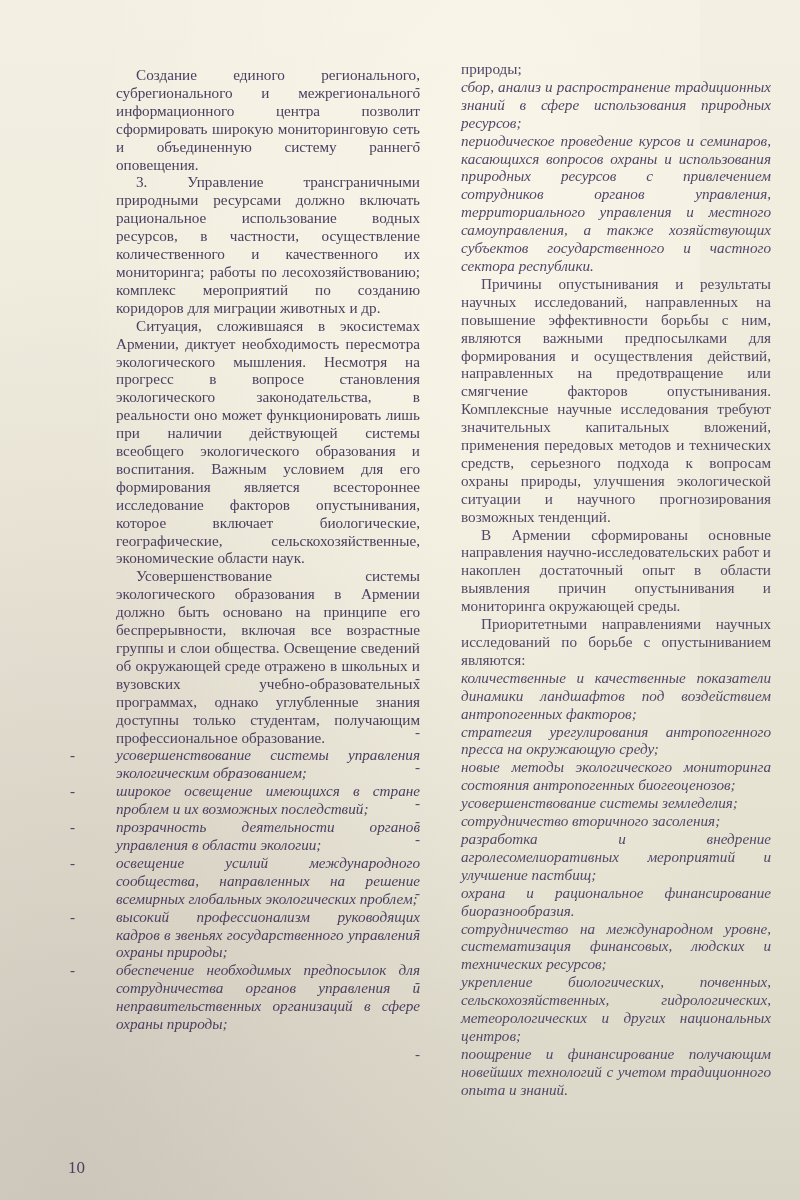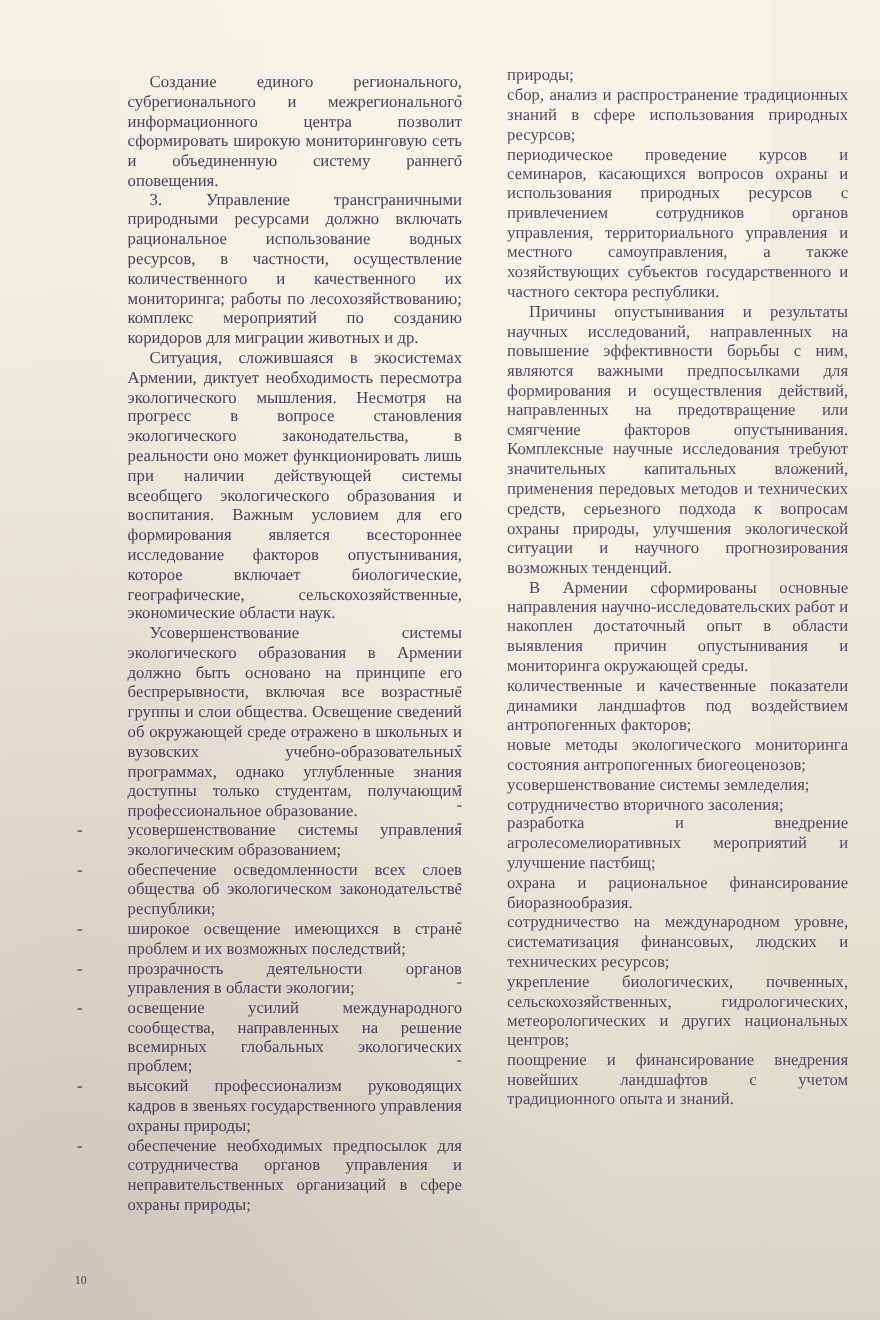--- a/index.html
+++ b/index.html
@@ -19,68 +19,69 @@
   .col {
     position: absolute; top: 66px;
     font-size: 15.2px; line-height: 17.9px;
     text-align: justify; hyphens: manual;
   }
   .col-left { left: 116px; width: 304px; }
   .col-right { left: 461px; top: 60px; width: 310px; color: #514868; }
   p { margin: 0; text-indent: 20px; }
   p.cont { text-indent: 0; }
   ul { list-style: none; margin: 0; padding: 0; }
-  li { position: relative; padding-left: 0; margin: 0; }
+  li { position: relative; padding-left: 0; margin: 0; font-style: italic; }
   li::before {
     content: "-"; position: absolute; left: -46px; top: 0;
   }
   .page-number {
     position: absolute; left: 68px; top: 1158px;
-    font-size: 11px; color: #4a4060;
+    font-size: 17px; color: #4a4060;
   }
 </style>
 </head>
 <body>
 
 <div class="page">
 
   <div class="col col-left">
     <p>Создание единого регионального, субрегионального и межрегионального информационного центра позволит сформировать широкую мониторинговую сеть и объединенную систему раннего оповещения.</p>
     <p>3. Управление трансграничными природными ресурсами должно включать рациональное использование водных ресурсов, в частности, осуществление количественного и качественного их мониторинга; работы по лесохозяйствованию; комплекс мероприятий по созданию коридоров для миграции животных и др.</p>
     <p>Ситуация, сложившаяся в экосистемах Армении, диктует необходимость пересмотра экологического мышления. Несмотря на прогресс в вопросе становления экологического законодательства, в реальности оно может функционировать лишь при наличии действующей системы всеобщего экологического образования и воспитания. Важным условием для его формирования является всестороннее исследование факторов опустынивания, которое включает биологические, географические, сельскохозяйственные, экономические области наук.</p>
     <p>Усовершенствование системы экологического образования в Армении должно быть основано на принципе его беспрерывности, включая все возрастные группы и слои общества. Освещение сведений об окружающей среде отражено в школьных и вузовских учебно-образовательных программах, однако углубленные знания доступны только студентам, получающим профессиональное образование.</p>
     <ul>
       <li>усовершенствование системы управления экологическим образованием;</li>
-      <li>обеспечение осведомленности всех слоев общества об экологическом законодательстве республики;</li>
       <li>широкое освещение имеющихся в стране проблем и их возможных последствий;</li>
       <li>прозрачность деятельности органов управления в области экологии;</li>
       <li>освещение усилий международного сообщества, направленных на решение всемирных глобальных экологических проблем;</li>
       <li>высокий профессионализм руководящих кадров в звеньях государственного управления охраны природы;</li>
       <li>обеспечение необходимых предпосылок для сотрудничества органов управления и неправительственных организаций в сфере охраны природы;</li>
 
     </ul>
   </div>
 
   <div class="col col-right">
     <p class="cont">природы;</p>
     <ul>
       <li>сбор, анализ и распространение традиционных знаний в сфере использования природных ресурсов;</li>
       <li>периодическое проведение курсов и семинаров, касающихся вопросов охраны и использования природных ресурсов с привлечением сотрудников органов управления, территориального управления и местного самоуправления, а также хозяйствующих субъектов государственного и частного сектора республики.</li>
     </ul>
     <p>Причины опустынивания и результаты научных исследований, направленных на повышение эффективности борьбы с ним, являются важными предпосылками для формирования и осуществления действий, направленных на предотвращение или смягчение факторов опустынивания. Комплексные научные исследования требуют значительных капитальных вложений, применения передовых методов и технических средств, серьезного подхода к вопросам охраны природы, улучшения экологической ситуации и научного прогнозирования возможных тенденций.</p>
     <p>В Армении сформированы основные направления научно-исследовательских работ и накоплен достаточный опыт в области выявления причин опустынивания и мониторинга окружающей среды.</p>
+    <p>Приоритетными направлениями научных исследований по борьбе с опустыниванием являются:</p>
     <ul>
       <li>количественные и качественные показатели динамики ландшафтов под воздействием антропогенных факторов;</li>
+      <li>стратегия урегулирования антропогенного пресса на окружающую среду;</li>
       <li>новые методы экологического мониторинга состояния антропогенных биогеоценозов;</li>
       <li>усовершенствование системы земледелия;</li>
       <li>сотрудничество вторичного засоления;</li>
       <li>разработка и внедрение агролесомелиоративных мероприятий и улучшение пастбищ;</li>
       <li>охрана и рациональное финансирование биоразнообразия.</li>
     </ul>
     <ul>
       <li>сотрудничество на международном уровне, систематизация финансовых, людских и технических ресурсов;</li>
       <li>укрепление биологических, почвенных, сельскохозяйственных, гидрологических, метеорологических и других национальных центров;</li>
-      <li>поощрение и финансирование внедрения новейших ландшафтов с учетом традиционного опыта и знаний.</li>
+      <li>поощрение и финансирование получающим новейших технологий с учетом традиционного опыта и знаний.</li>
     </ul>
   </div>
 
   <div class="page-number">10</div>
 </div>
 
 </body></html>

